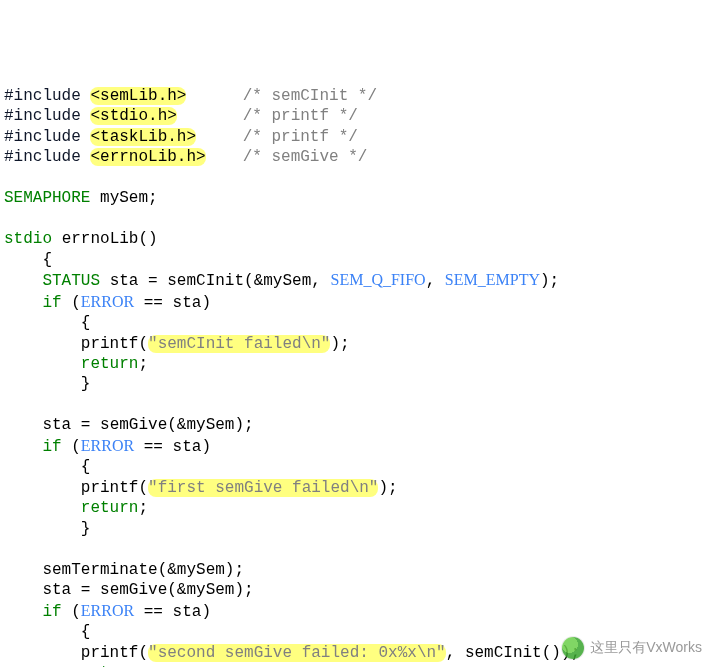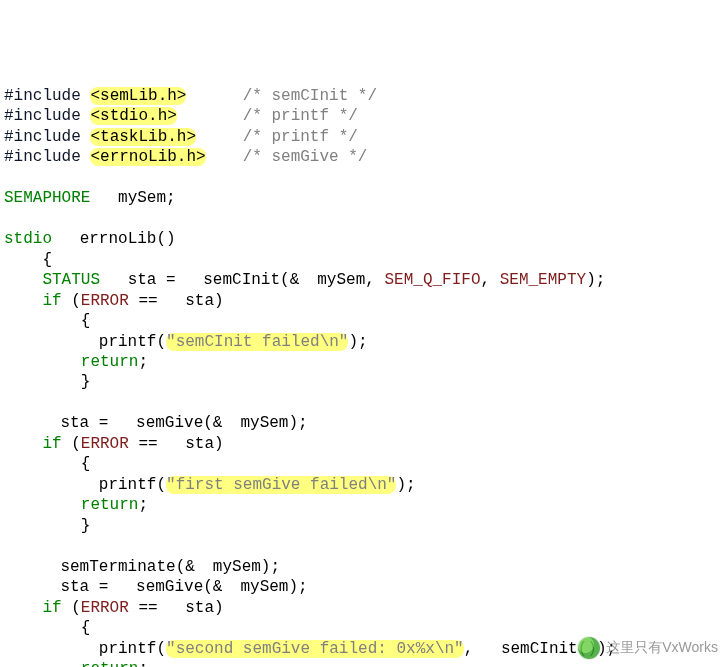--- a/index.html
+++ b/index.html
@@ -12,25 +12,25 @@
     white-space: pre;
     color: #000;
     width: 728px;
     box-sizing: border-box;
   }
   .kw   { color: #008000; }      
   .pp   { color: #0f172a; }      
   .hl   { background: #ffff80; border-radius: 8px; } 
   .cm   { color: #808080; margin-left: 37px; }      
   .str  { color: #808080; }      
-  .id   { color: #000000; margin-left: 18px; }      
-  .mac  { color: #7f1d1d; }
+  .id   { color: #000000; }      
+  .mac  { color: #3b82f6; font-family: Liberation Serif, serif; }
   .watermark {
     position: fixed;
-    right: 10px;
+    right: 26px;
     bottom: 8px;
     display: flex;
     align-items: center;
     gap: 6px;
     color: #888;
     font-family: sans-serif;
     font-size: 14px;
     opacity: .85;
     white-space: nowrap;
   }

